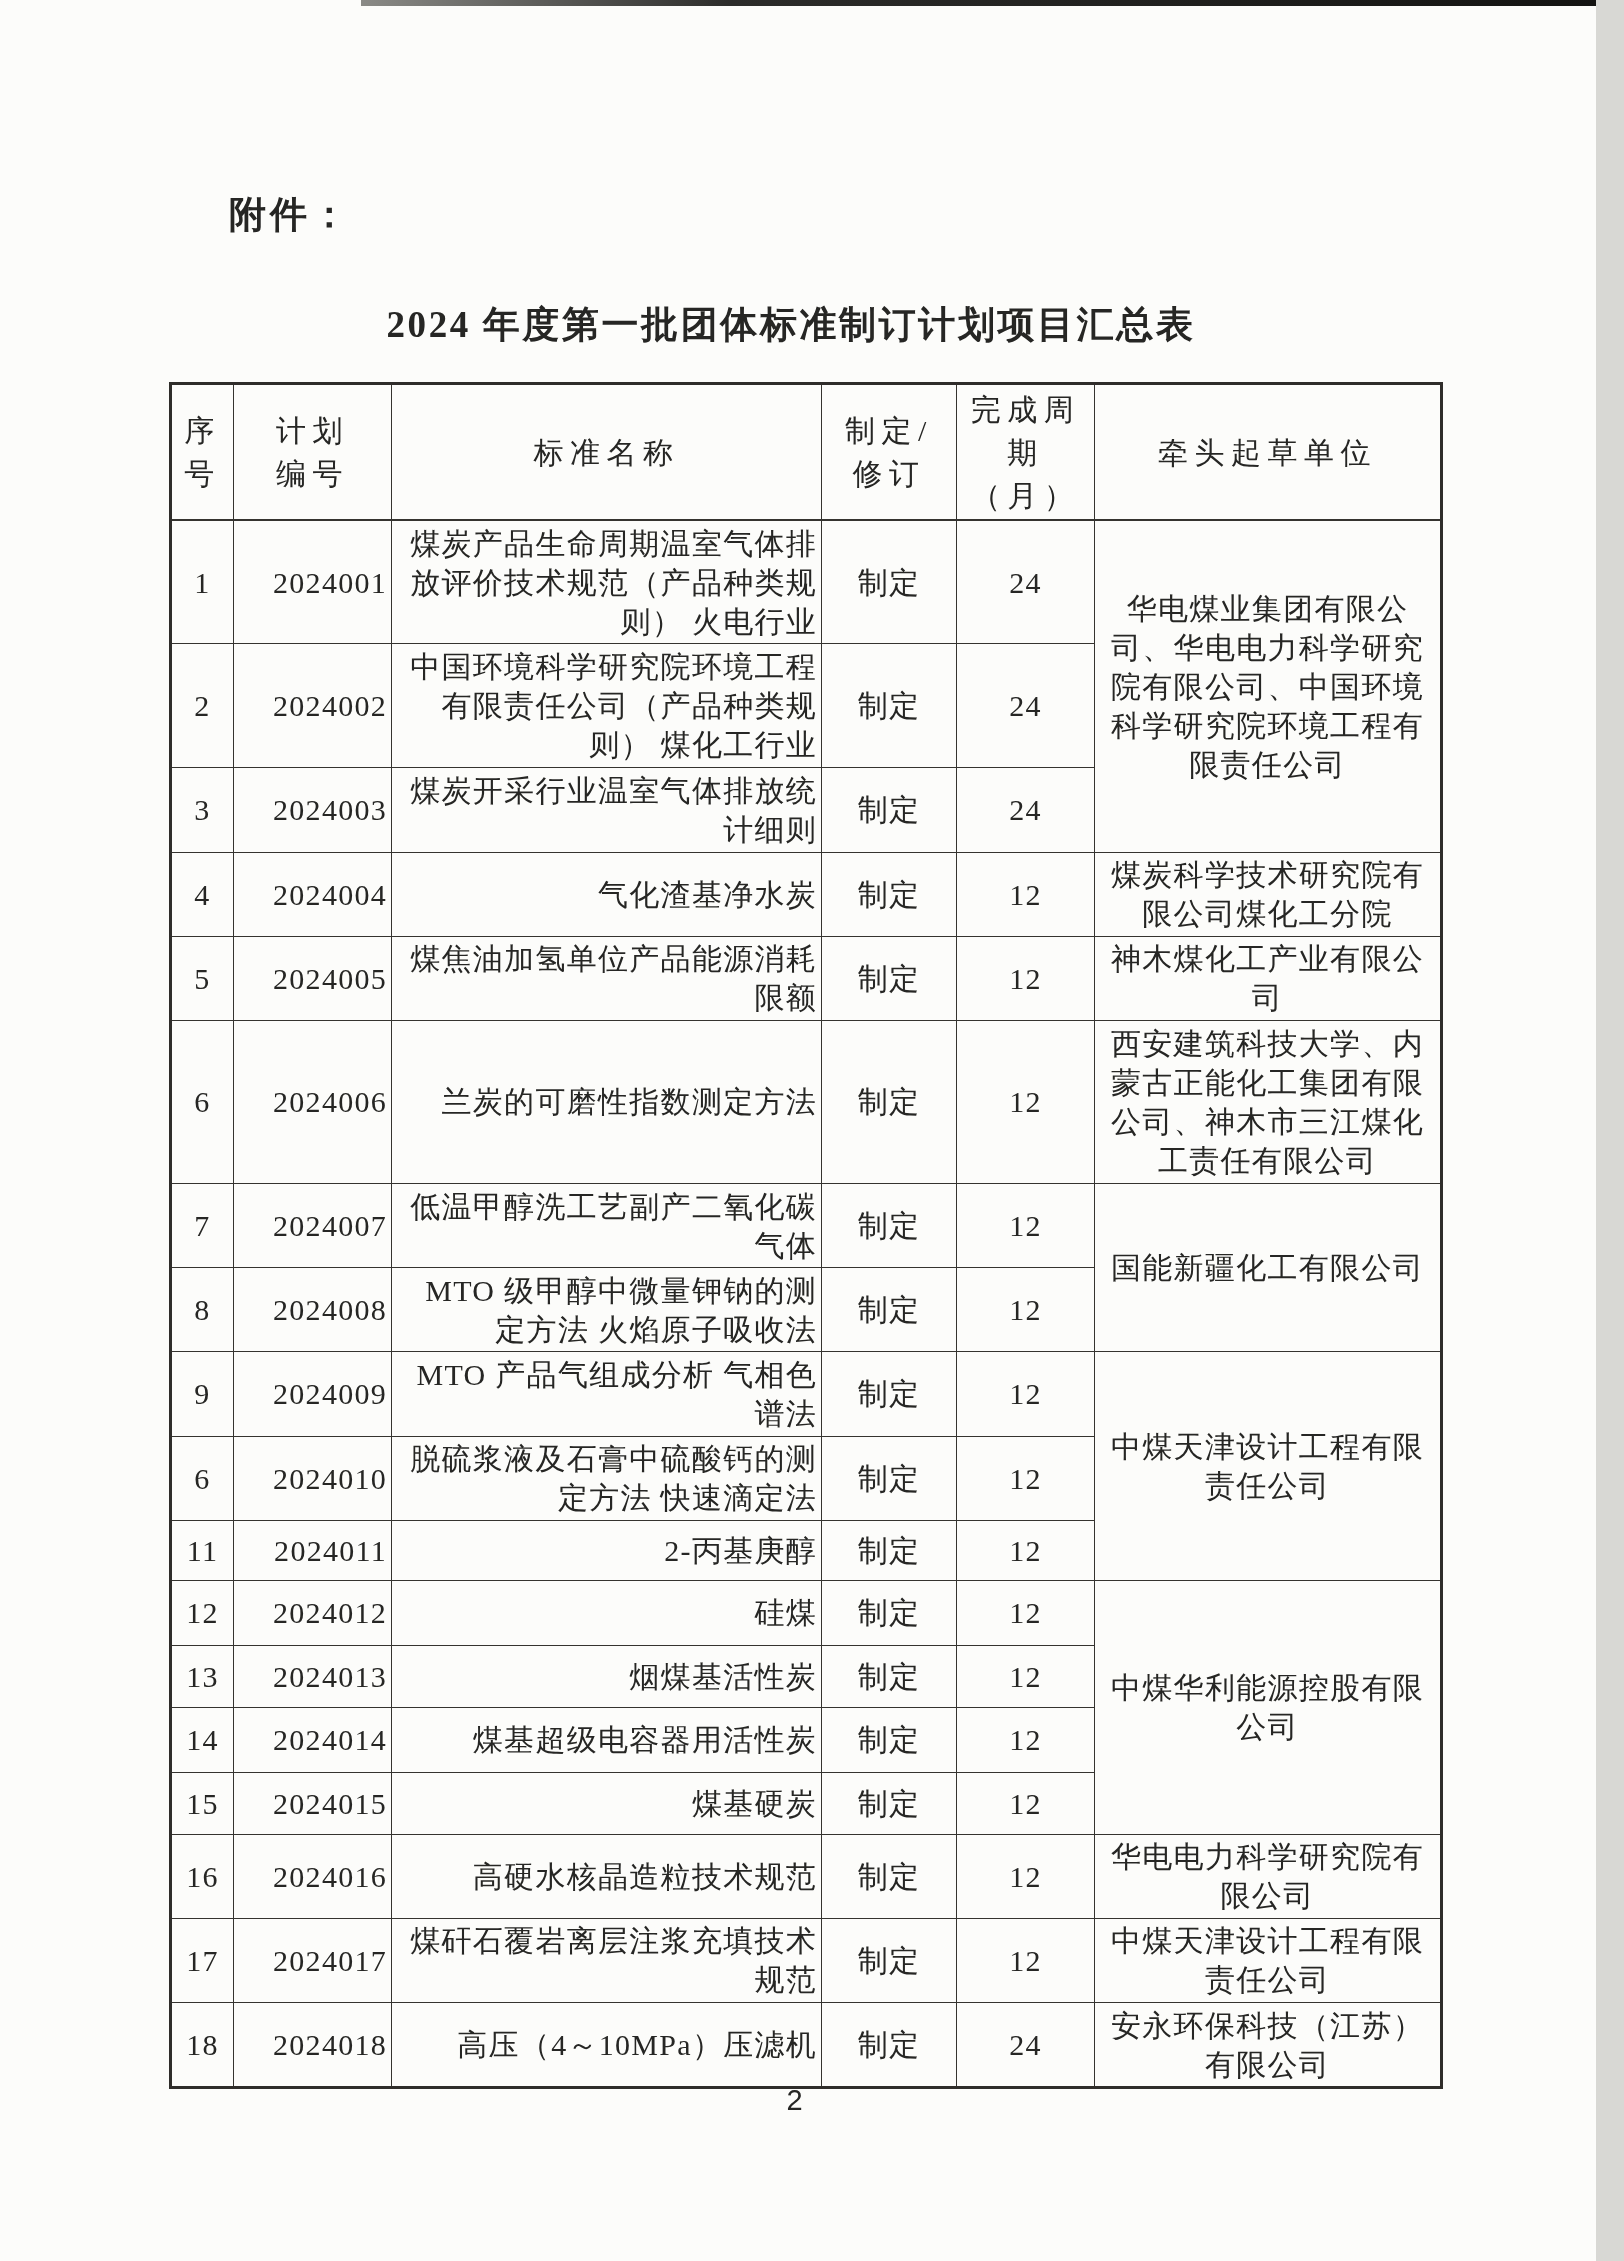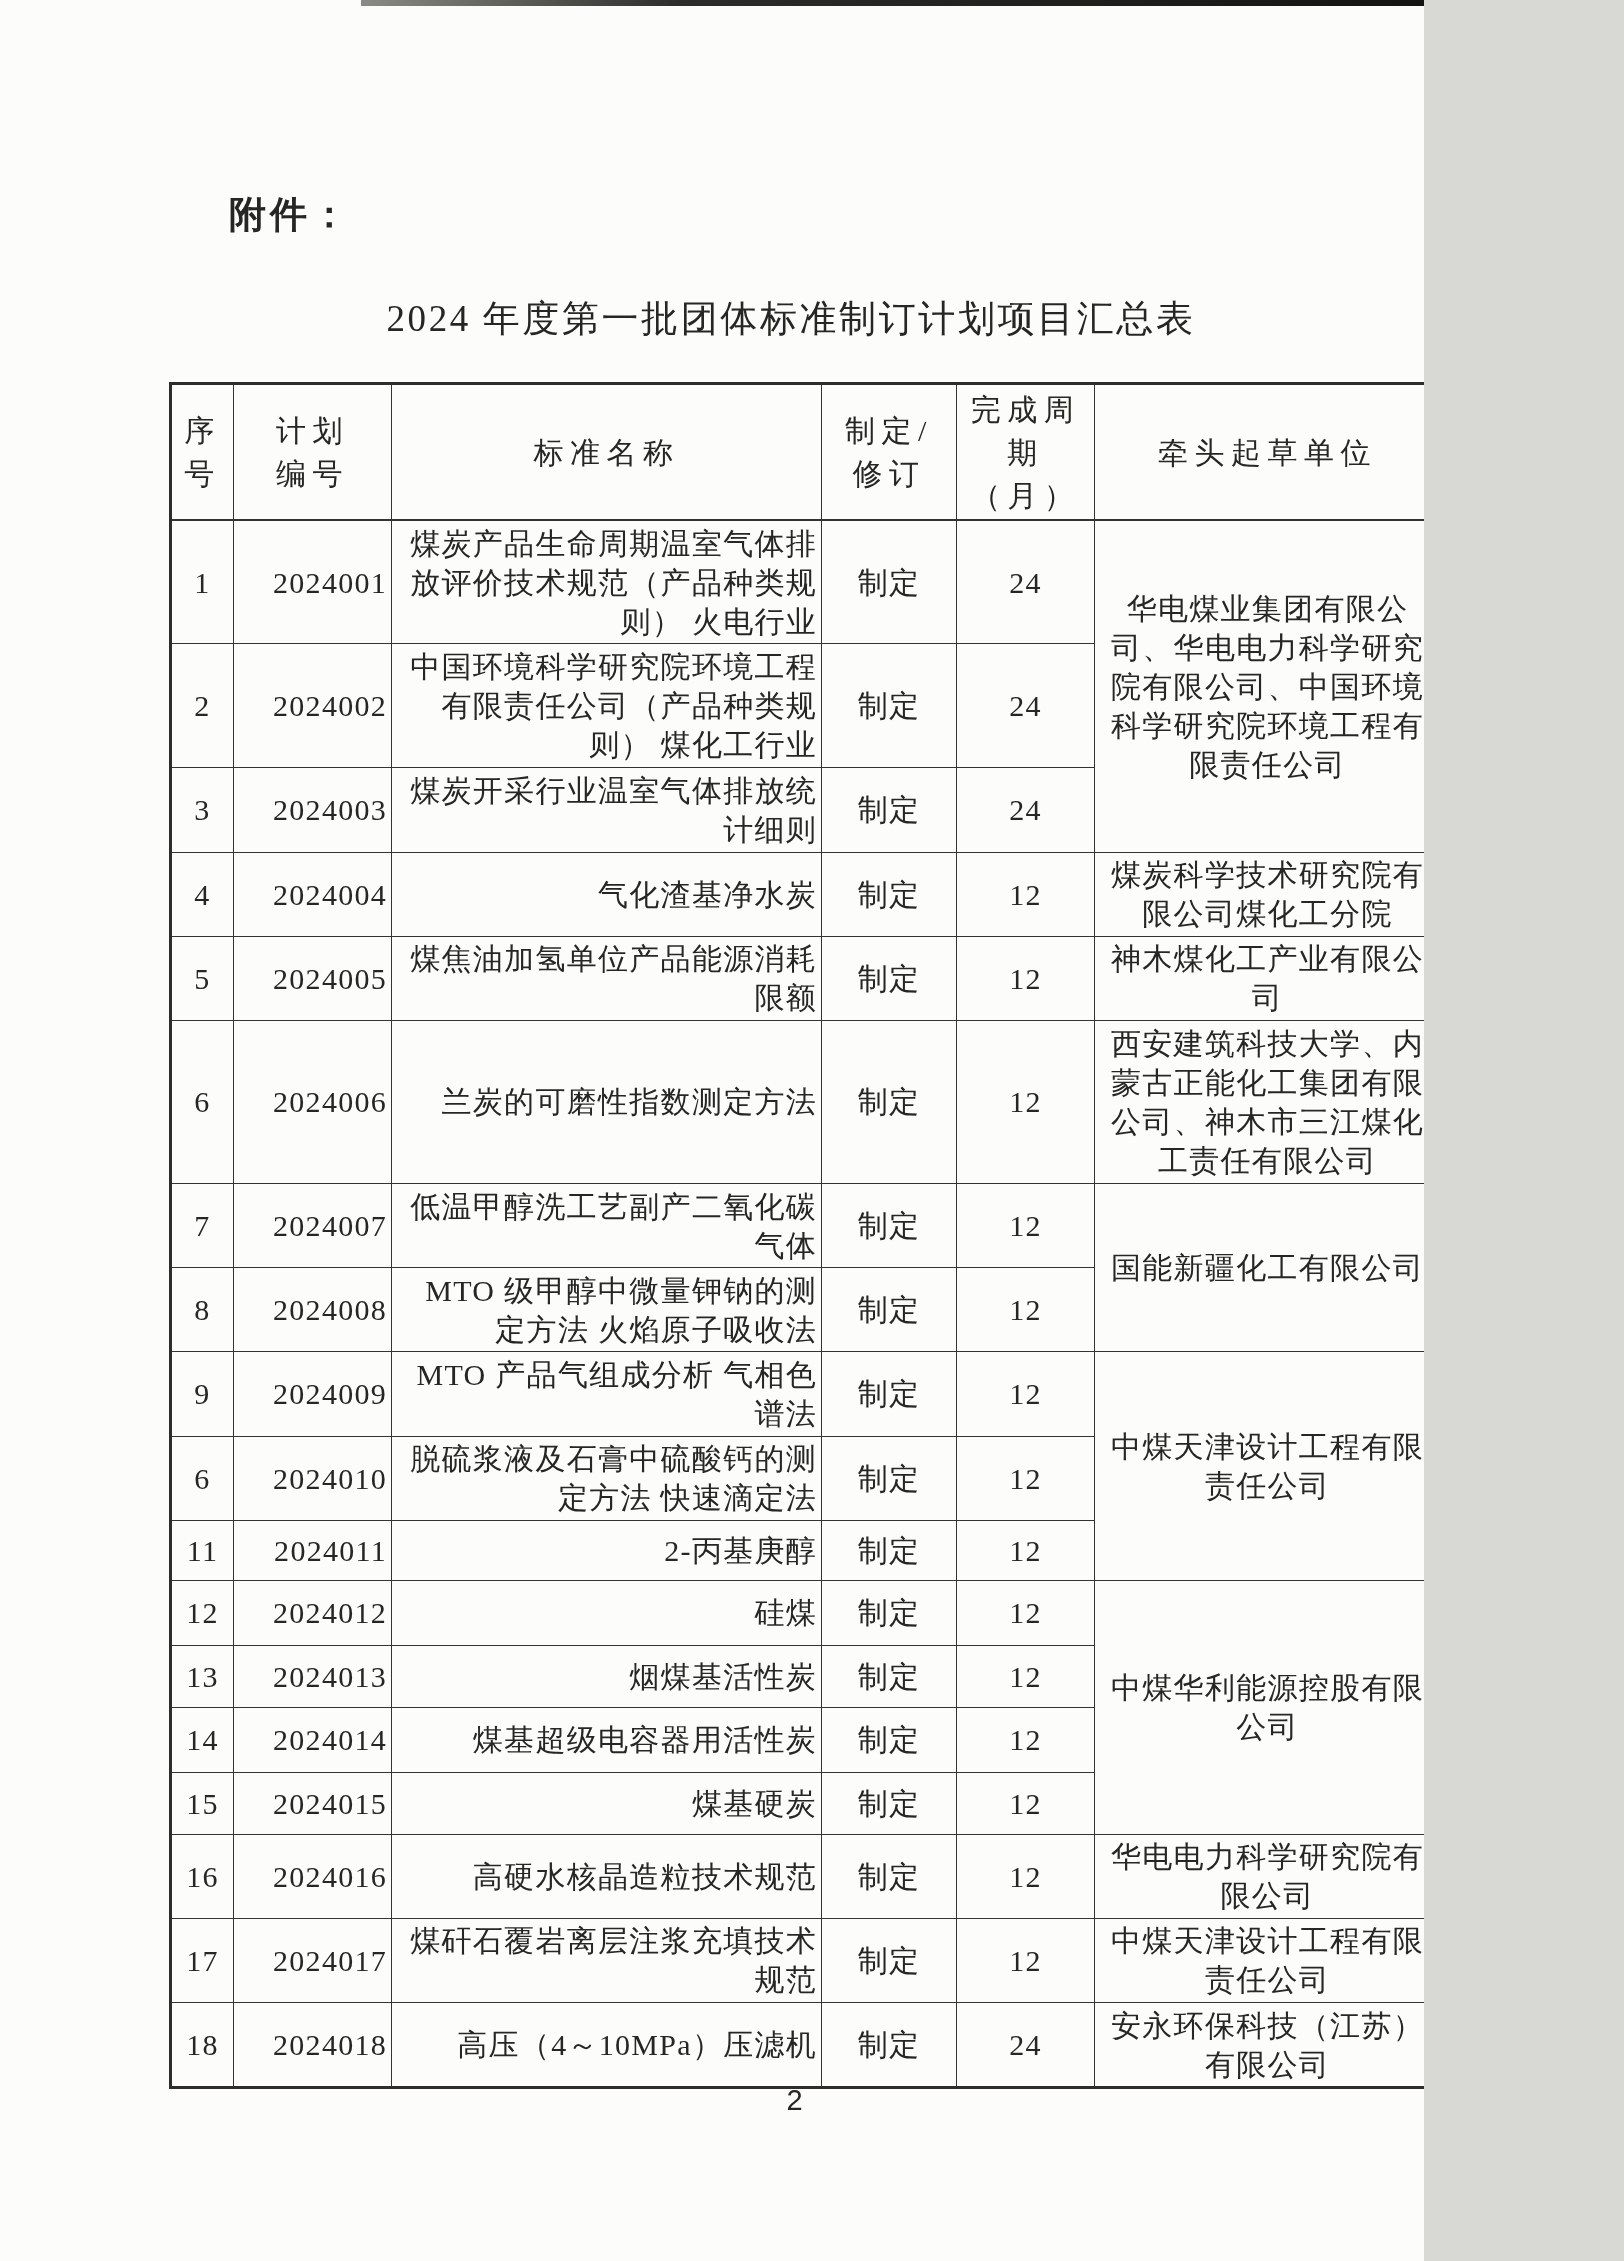--- a/index.html
+++ b/index.html
@@ -1,34 +1,34 @@
 <!DOCTYPE html>
 <html style="font-size:10.4px"><head>
 <meta charset="utf-8">
 <style>
   html,body{margin:0;padding:0;background:#d8d8d4;}
   .page{
     position:relative;
-    width:1424px;height:2261px;
+    width:1596px;height:2261px;
     background:#fcfcfa;
     overflow:hidden;
     font-family:"Liberation Serif","DejaVu Serif",serif;
     color:#262624;
   }
   .top-strip{
     position:absolute;top:0;left:361px;right:0;height:5.8px;
     background:linear-gradient(90deg,#8a8a86,#2c2c2a 30%,#141412);
   }
   .attachment{
     position:absolute;left:229px;top:190px;
     font-size:37px;font-weight:bold;letter-spacing:3.9px;
   }
   .title{
-    position:absolute;left:156px;top:294px;width:1270px;
-    text-align:center;font-size:37px;font-weight:normal;letter-spacing:2.6px;
+    position:absolute;left:156px;top:300px;width:1270px;
+    text-align:center;font-size:37px;font-weight:bold;letter-spacing:2.6px;
     white-space:nowrap;
   }
   .tablewrap{position:absolute;left:169px;top:382px;}
   table.summary{
     border-collapse:collapse;table-layout:fixed;width:1270px;
     border:3.2px solid #2f2d2a;
   }
   table.summary th, table.summary td{
     border:1.9px solid #35332f;
     vertical-align:middle;

